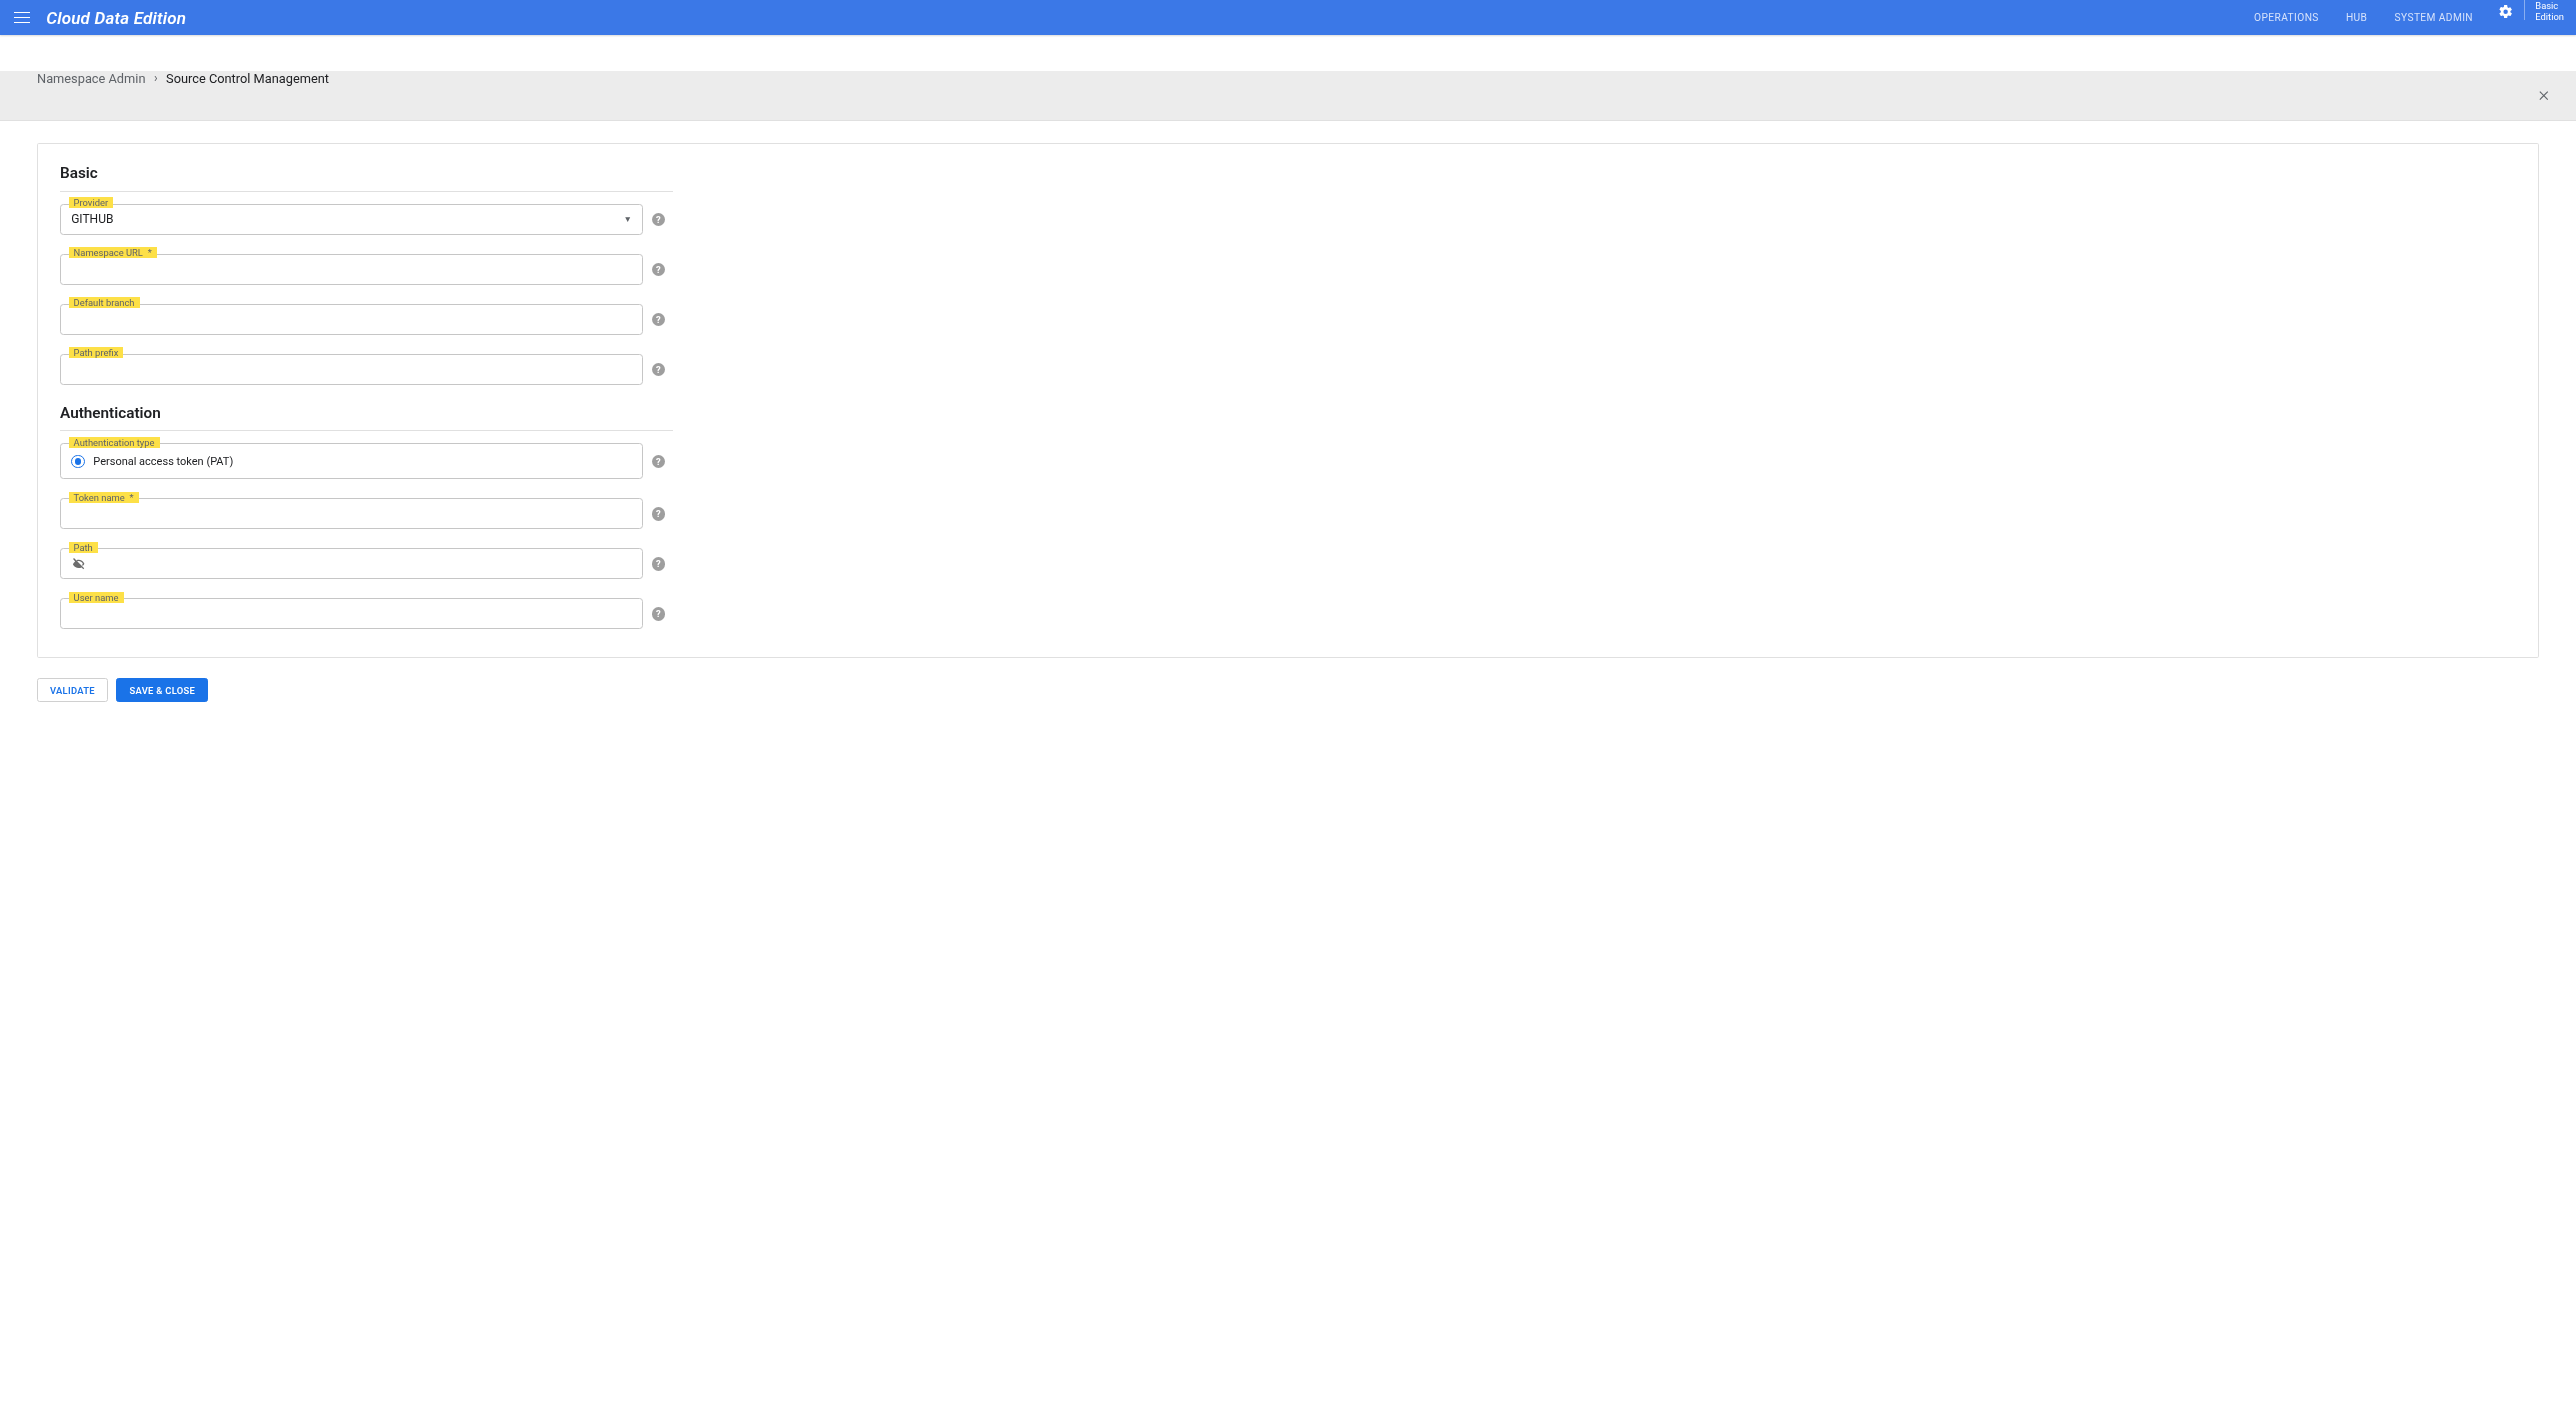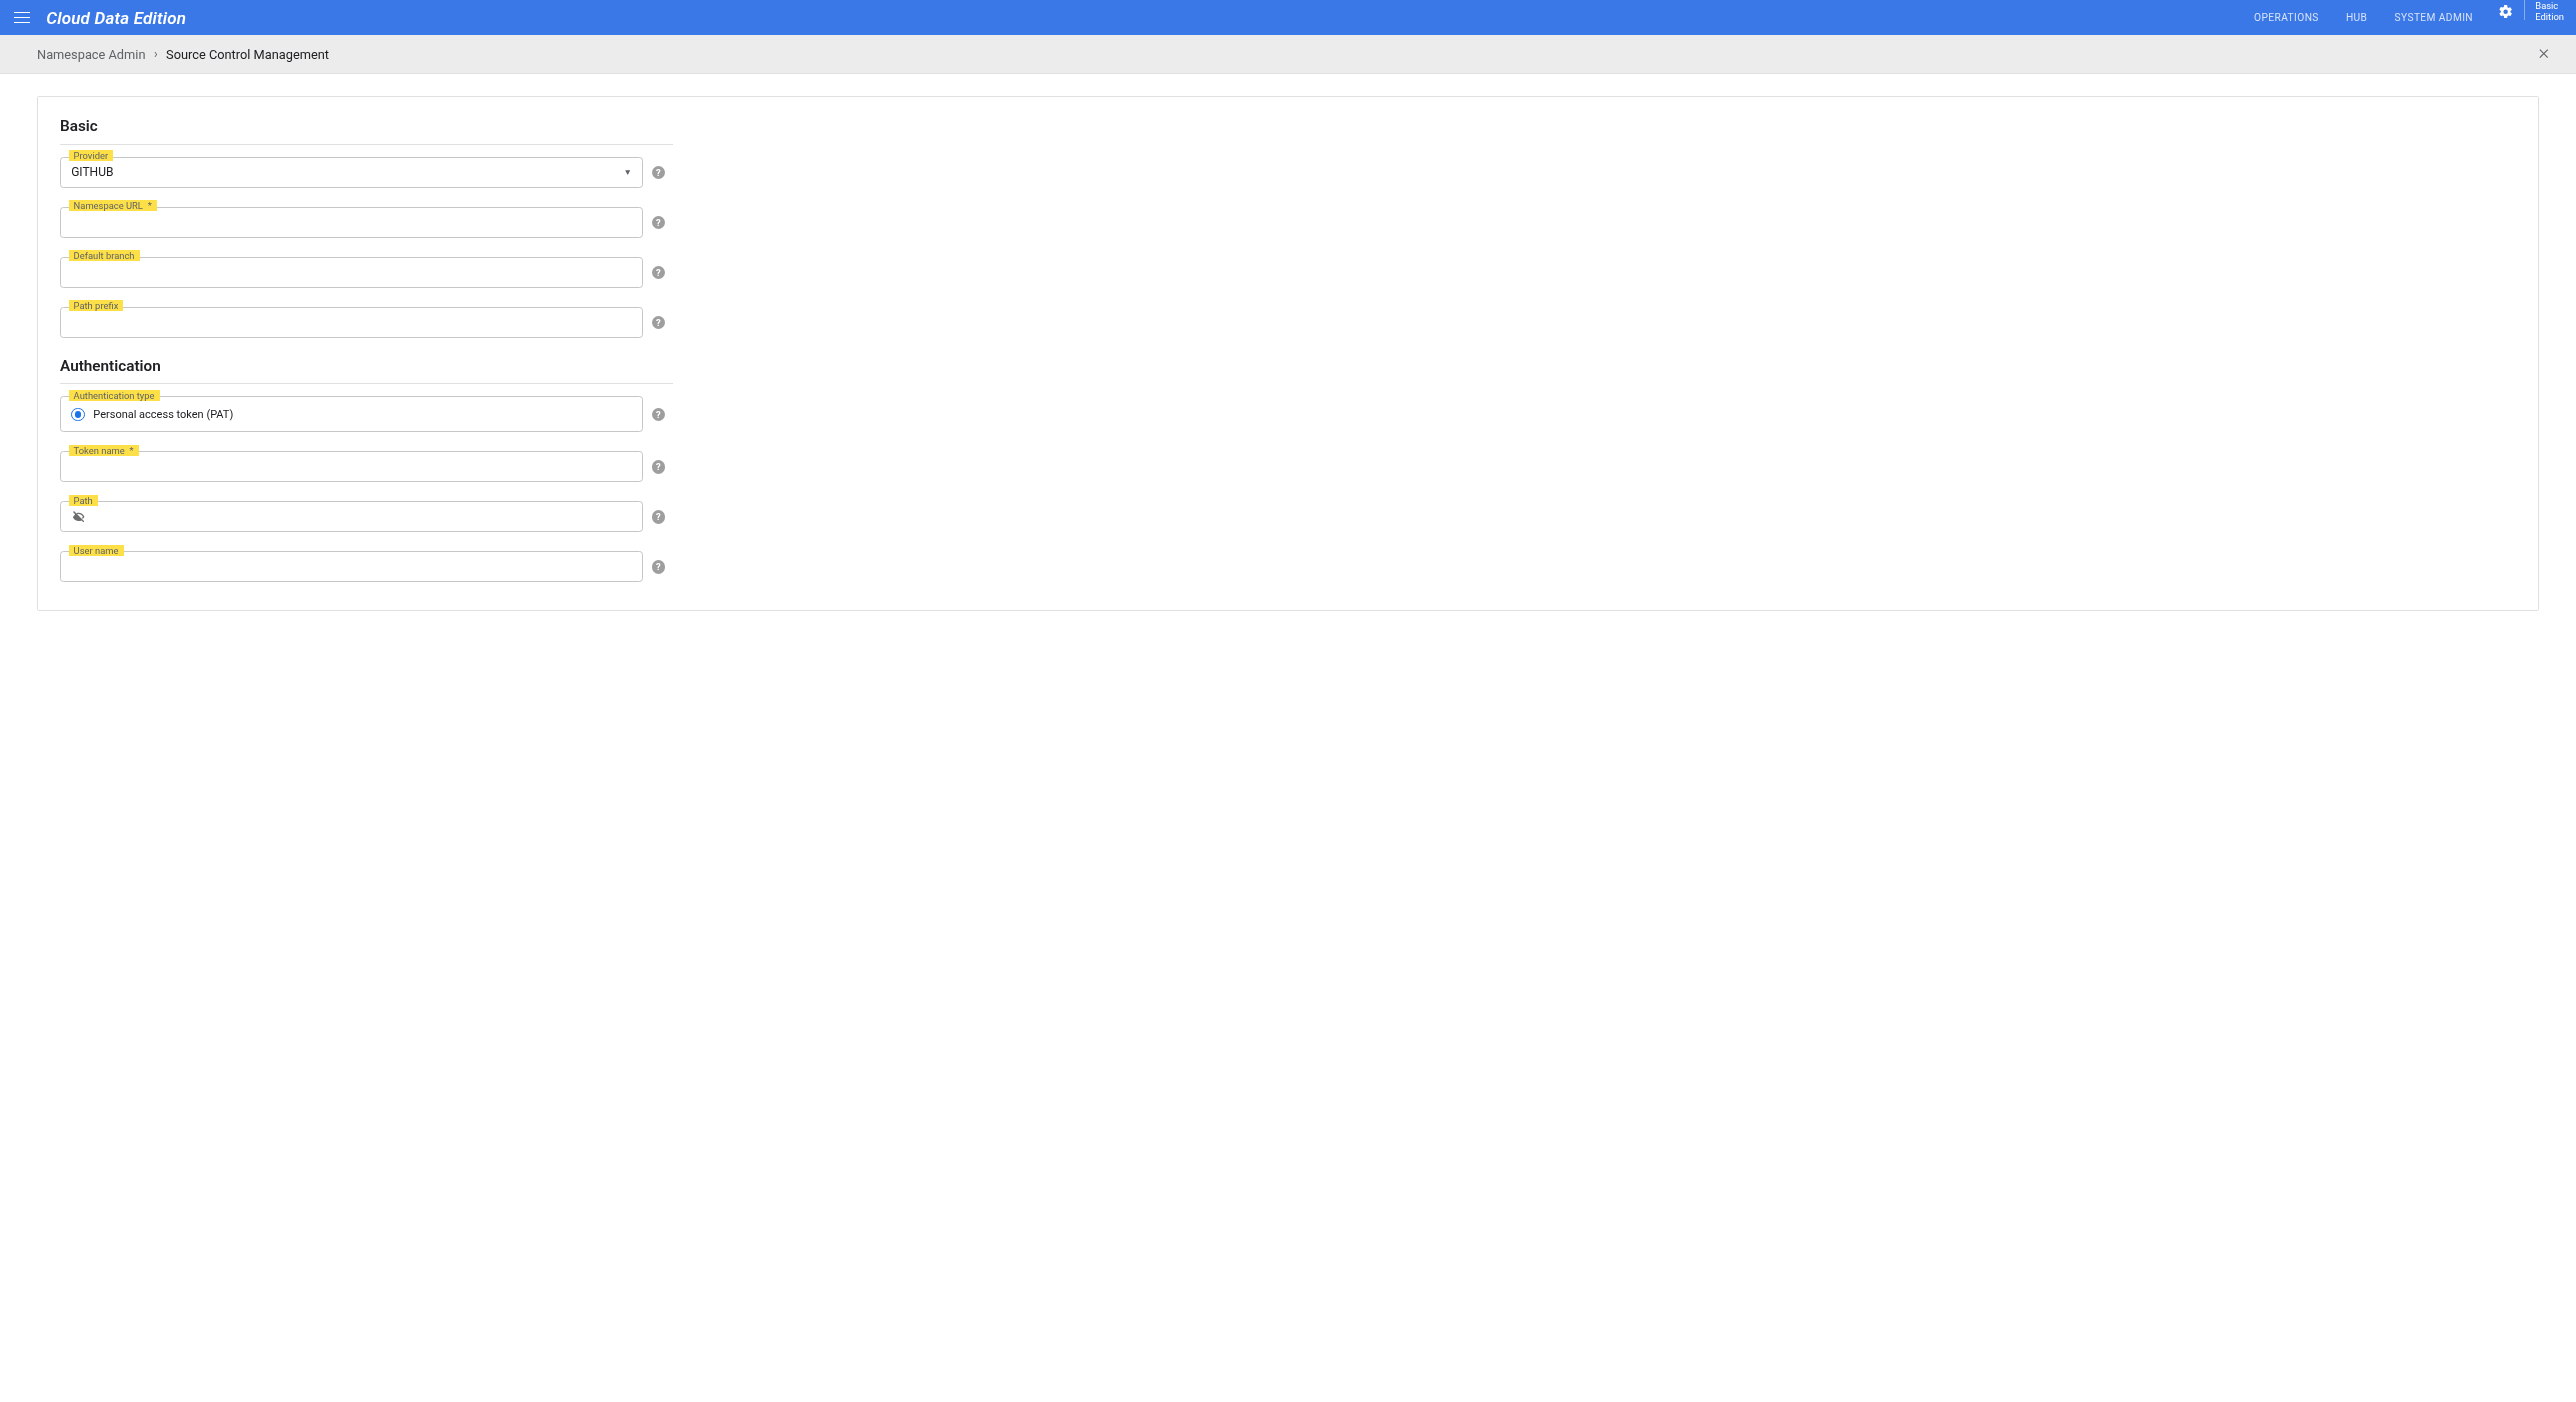--- a/index.html
+++ b/index.html
@@ -63,29 +63,30 @@
   }
   .edition {
     font-size: 9.4px;
     line-height: 11px;
     color: #fff;
     padding: 0 12px 0 10.2px;
   }
 
   
   .crumb-bar {
-    height: 39px;
+    height: 50px;
     background: #ececec;
     border-bottom: 0.9px solid #e0e0e0;
     display: flex;
-    align-items: center;
+    align-items: flex-start;
     padding: 0 37px;
     font-size: 12.8px;
     color: #5f6368;
     position: relative;
+    margin-top: 36px;
   }
   .crumb-link { color: #5f6368; cursor: pointer; }
   .crumb-sep { margin: 0 8.5px; color: #5f6368; font-size: 12px;}
   .crumb-current { color: #202124; }
   .crumb-close {
     position: absolute; right: 22px; top: 50%; transform: translateY(-50%);
     width: 20.4px; height: 20.4px; display:flex;align-items:center;justify-content:center;
     cursor:pointer; color:#5f6368;
   }
 
@@ -335,14 +336,18 @@
           <div class="field-box">
             <input type="text" value="" style="">
           </div>
         </div>
         <div class="help-icon">?</div>
       </div>
 
     </div>
   </div>
 
+  <div class="actions">
+    <div class="btn btn-outline">VALIDATE</div>
+    <div class="btn btn-primary">SAVE &amp; CLOSE</div>
+  </div>
 </div>
 
 
 </body></html>

